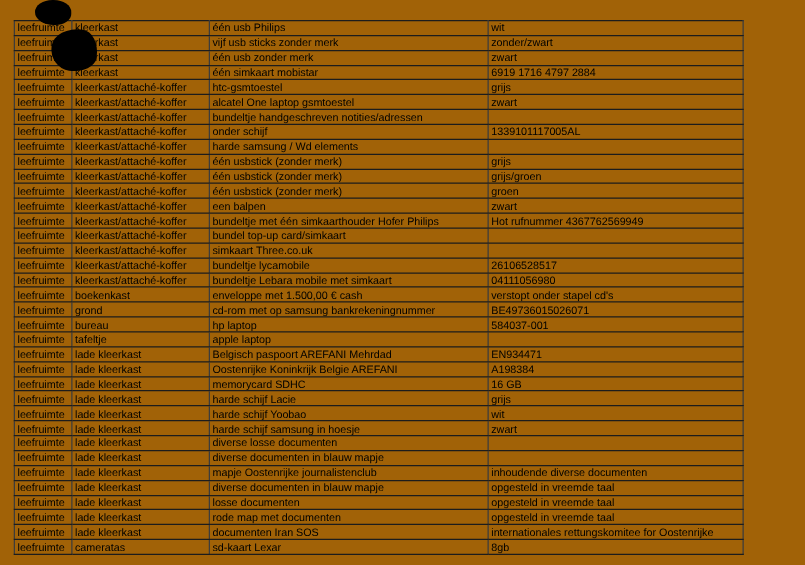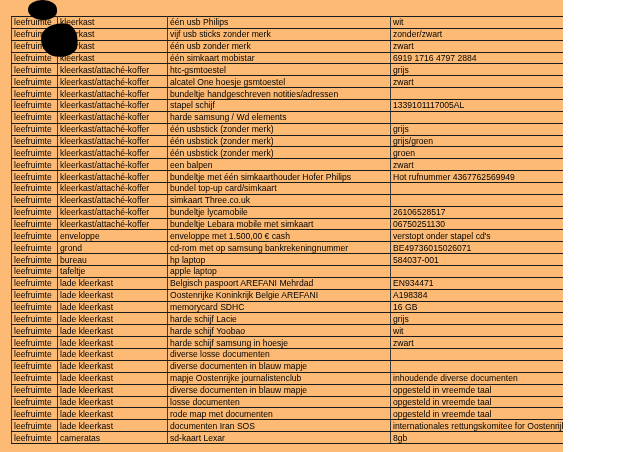--- a/index.html
+++ b/index.html
@@ -2,23 +2,23 @@
 <html><head>
 <meta charset="utf-8">
 <style>
   html, body {
     margin: 0;
     padding: 0;
     background: #ffffff;
   }
   .page {
     position: relative;
-    width: 563px;
+    width: 644px;
     height: 452px;
-    background: #fdba74;
+    background: #a16207;
     overflow: hidden;
     font-family: "Liberation Sans", sans-serif;
   }
   table.inv {
     position: absolute;
     left: 11px;
     top: 16px;
     width: 583px;
     height: 428px;
     border-collapse: collapse;
@@ -103,33 +103,33 @@
         </tr>
         <tr>
           <td>leefruimte</td>
           <td>kleerkast/attaché-koffer</td>
           <td>htc-gsmtoestel</td>
           <td>grijs</td>
         </tr>
         <tr>
           <td>leefruimte</td>
           <td>kleerkast/attaché-koffer</td>
-          <td>alcatel One hoesje gsmtoestel</td>
+          <td>alcatel One laptop gsmtoestel</td>
           <td>zwart</td>
         </tr>
         <tr>
           <td>leefruimte</td>
           <td>kleerkast/attaché-koffer</td>
           <td>bundeltje handgeschreven notities/adressen</td>
           <td></td>
         </tr>
         <tr>
           <td>leefruimte</td>
           <td>kleerkast/attaché-koffer</td>
-          <td>stapel schijf</td>
+          <td>onder schijf</td>
           <td>1339101117005AL</td>
         </tr>
         <tr>
           <td>leefruimte</td>
           <td>kleerkast/attaché-koffer</td>
           <td>harde samsung / Wd elements</td>
           <td></td>
         </tr>
         <tr>
           <td>leefruimte</td>
@@ -176,25 +176,25 @@
         <tr>
           <td>leefruimte</td>
           <td>kleerkast/attaché-koffer</td>
           <td>bundeltje lycamobile</td>
           <td>26106528517</td>
         </tr>
         <tr>
           <td>leefruimte</td>
           <td>kleerkast/attaché-koffer</td>
           <td>bundeltje Lebara mobile met simkaart</td>
-          <td>06750251130</td>
-        </tr>
-        <tr>
-          <td>leefruimte</td>
-          <td>enveloppe</td>
+          <td>04111056980</td>
+        </tr>
+        <tr>
+          <td>leefruimte</td>
+          <td>boekenkast</td>
           <td>enveloppe met 1.500,00 € cash</td>
           <td>verstopt onder stapel cd's</td>
         </tr>
         <tr>
           <td>leefruimte</td>
           <td>grond</td>
           <td>cd-rom met op samsung bankrekeningnummer</td>
           <td>BE49736015026071</td>
         </tr>
         <tr>

